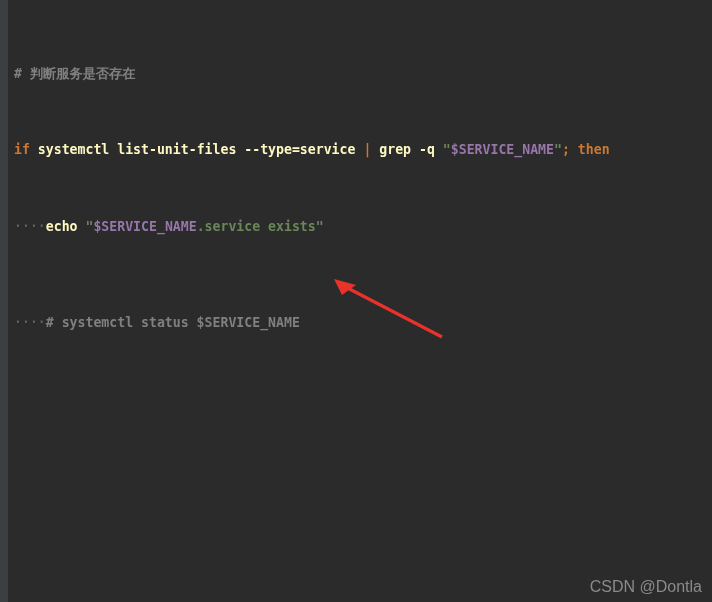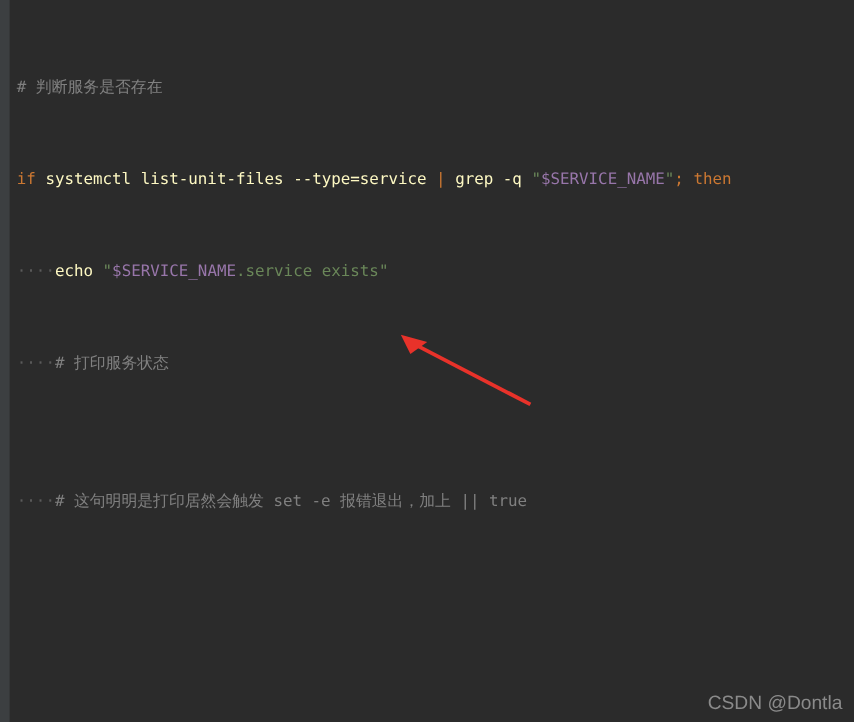--- a/index.html
+++ b/index.html
@@ -14,21 +14,21 @@
     position:absolute;left:0;top:0;width:8px;height:602px;
     background:#3c3f41;
   }
   .code{
     position:absolute;left:14px;top:6px;right:0;
     font-size:13.2px;
     line-height:19.2px;
     white-space:pre;
     letter-spacing:0px;
   }
-  .line{height:19.2px;white-space:pre;}
+  .line{height:19.2px;white-space:pre;font-weight:bold;}
   
   .cmt{color:#808080;}
   .kw{color:#cc7832;}
   .str{color:#6a8759;}
   .var{color:#9876aa;text-align:center;}
   .plain{color:#fef9c3;}
   .dot{color:#5b5b5b;}
   
   #arrow{position:absolute;left:330px;top:275px;width:120px;height:70px;}
   
@@ -46,25 +46,24 @@
   <div class="gutter"></div>
 
   <div class="code">
 
     <div class="line"><span class="cmt">#&nbsp;判断服务是否存在</span></div>
 
     <div class="line"><span class="kw">if</span><span class="plain"> systemctl </span><span class="plain">list-unit-files</span><span class="plain"> </span><span class="plain">--type=service</span><span class="plain"> </span><span class="kw">|</span><span class="plain"> grep </span><span class="plain">-q</span><span class="plain"> </span><span class="str">"</span><span class="var">$SERVICE_NAME</span><span class="str">"</span><span class="kw">;</span><span class="plain"> </span><span class="kw">then</span></div>
 
     <div class="line"><span class="dot">····</span><span class="plain">echo </span><span class="str">"</span><span class="var">$SERVICE_NAME</span><span class="str">.service exists"</span></div>
 
-    <div class="line"><span class="dot">····</span><span class="cmt">#&nbsp;打印服务状态</span></div>
+
+    <div class="line"><span class="dot">····</span><span class="cmt">#&nbsp;systemctl status $SERVICE_NAME</span></div>
 
 
-
-    <div class="line"><span class="dot">····</span><span class="cmt">#&nbsp;这句明明是打印居然会触发 set -e 报错退出，加上 || true</span></div>
 
     <div class="line"></div>
 
     
 
     
 
     
 
     

